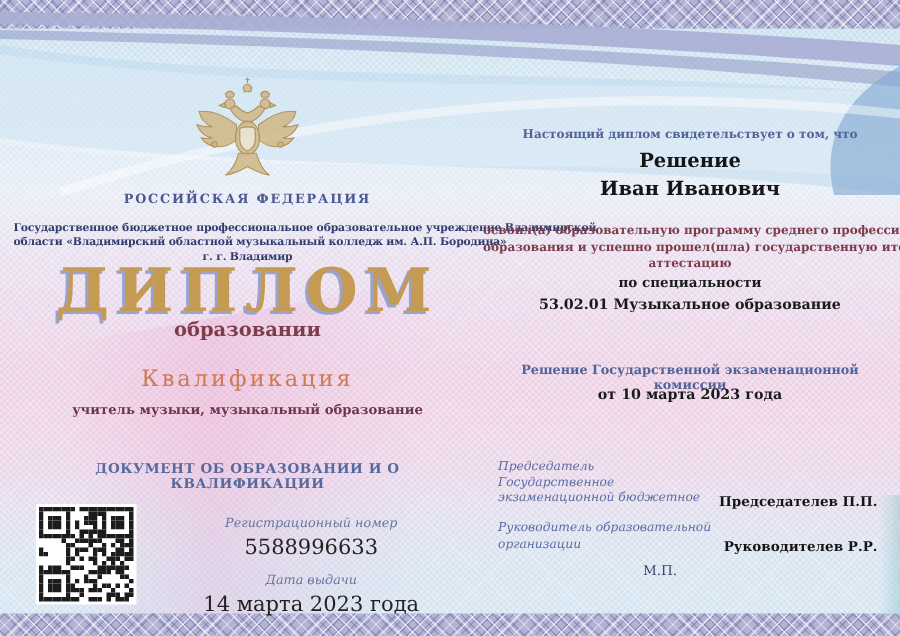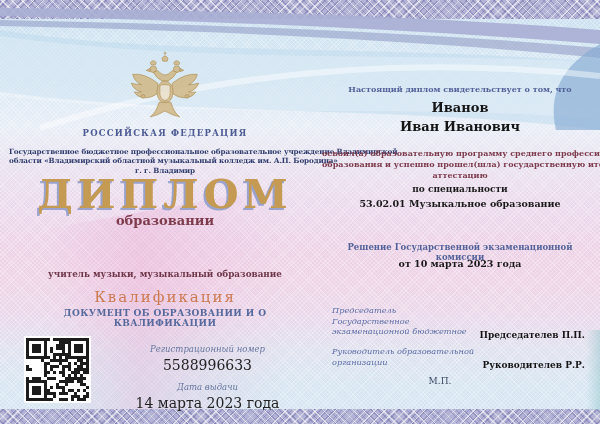--- a/index.html
+++ b/index.html
@@ -34,21 +34,21 @@
     background:linear-gradient(90deg, transparent, #9ec9cf);}
   .abs{position:absolute;text-align:center;}
   .nowrap div{white-space:nowrap;}
   
   .emblem{position:absolute;left:121px;top:50px;}
   .country{left:15px;top:128px;width:300px;font-size:8.5px;font-weight:bold;letter-spacing:1.2px;color:#4c5a94;}
   .institution{left:9px;top:147px;width:312px;font-size:7.2px;line-height:9.4px;font-weight:bold;color:#303d6e;letter-spacing:-.1px;}
   .title{left:15px;top:170px;width:300px;font-size:40px;font-weight:bold;color:#c59a52;letter-spacing:5px;
     text-shadow:-2px 2px 0 #99a3cd;}
   .subtitle{left:15px;top:213px;width:300px;font-size:13px;line-height:16.5px;font-weight:bold;color:#7d3b4c;}
-  .qual-label{left:15px;top:243px;width:300px;font-size:15px;color:#cd7a50;letter-spacing:2px;margin-top:45px;}
+  .qual-label{left:15px;top:243px;width:300px;font-size:15px;color:#cd7a50;letter-spacing:2px;}
   .qual-value{left:15px;top:269px;width:300px;font-size:8.8px;font-weight:bold;color:#6e3648;}
   .doc-statement{left:15px;top:308px;width:300px;font-size:9px;font-weight:bold;color:#55699c;letter-spacing:.4px;}
   .qr{position:absolute;left:24px;top:336px;background:#fff;padding:2px;}
   .qr-grid{display:grid;grid-template-columns:repeat(21,3px);grid-auto-rows:3px;}
   .qr-grid i{display:block;background:#fff;}
   .qr-grid i.d{background:#1c1c1c;}
   .reg-block{left:105px;top:344px;width:205px;}
   .lbl-italic{font-style:italic;color:#66779f;font-size:8.5px;}
   .val{color:#222;font-size:14px;margin-top:3px;}
   .mt{margin-top:9px;}
@@ -576,21 +576,21 @@
     </div>
 
   <div class="abs reg-block">
     <div class="lbl-italic">Регистрационный номер</div>
     <div class="val">5588996633</div>
     <div class="lbl-italic mt">Дата выдачи</div>
     <div class="val">14 марта 2023 года</div>
   </div>
 
   <div class="abs statement">Настоящий диплом свидетельствует о том, что</div>
-  <div class="abs surname">Иванов</div>
+  <div class="abs surname">Решение</div>
   <div class="abs fullname">Иван Иванович</div>
 
   <div class="abs program nowrap">
     <div>освоил(а) образовательную программу среднего профессионального</div>
     <div>образования и успешно прошел(шла) государственную итоговую</div>
     <div>аттестацию</div>
   </div>
 
   <div class="abs spec-label">по специальности</div>
   <div class="abs spec-value">53.02.01 Музыкальное образование</div>

